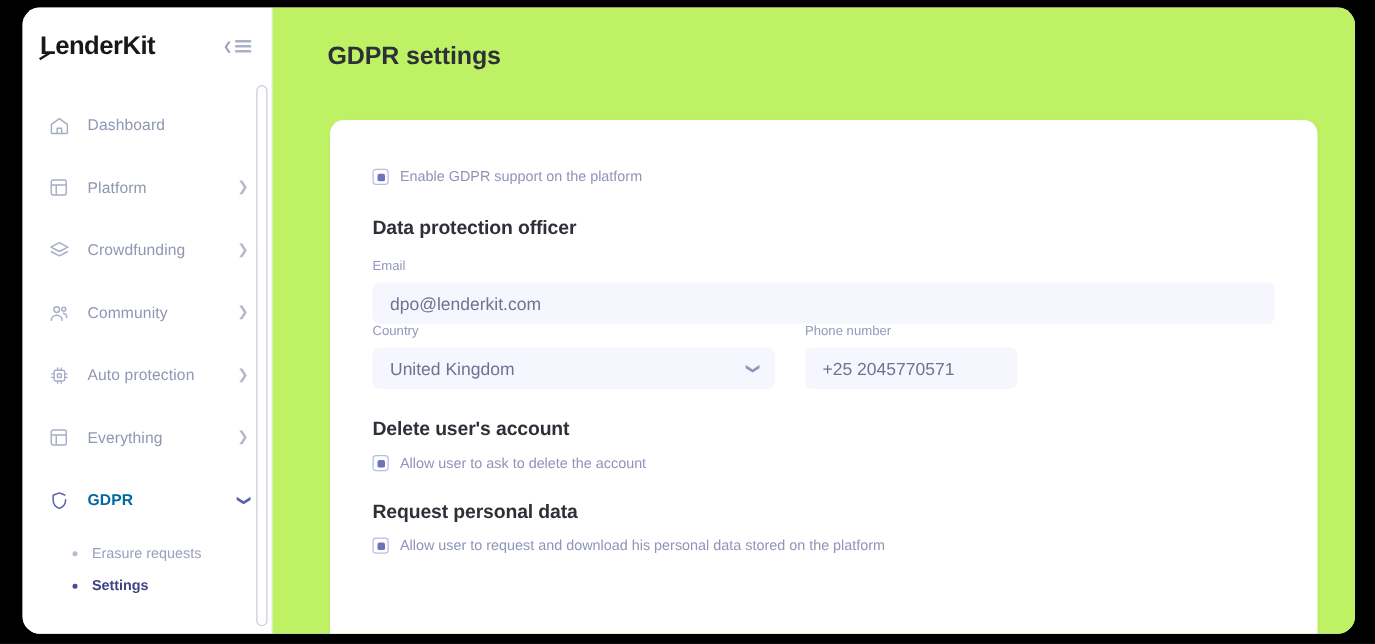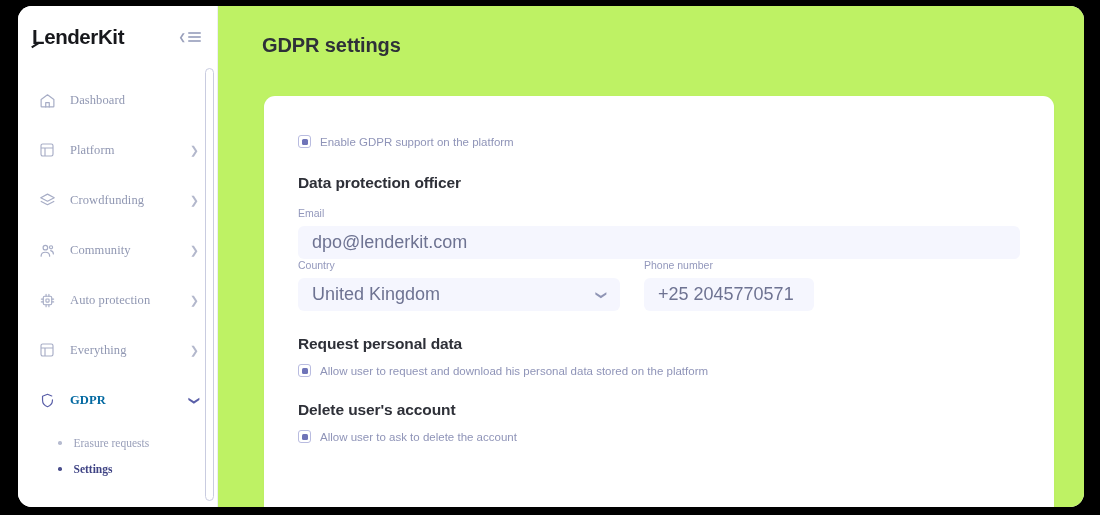--- a/index.html
+++ b/index.html
@@ -78,21 +78,20 @@
     width: 13px; height: 2px;
     background: #aab0c8;
     border-radius: 1px;
   }
 
   #nav {
     flex: 1;
     padding-top: 12px;
     overflow: hidden;
     position: relative;
-    font-family: Liberation Serif, serif;
   }
   .nav-item {
     display: flex;
     align-items: center;
     height: 40px;
     padding: 0 18px 0 20px;
     cursor: pointer;
     gap: 14px;
     position: relative;
     margin-bottom: 10px;
@@ -228,21 +227,21 @@
     color: #9398bc;
     margin-bottom: 7px;
   }
   .input {
     height: 33px;
     background: #f5f6fe;
     border: none;
     border-radius: 6px;
     width: 100%;
     padding: 0 14px;
-    font-size: 18px;
+    font-size: 14px;
     color: #6e7392;
     font-family: "Liberation Sans", sans-serif;
     display: flex;
     align-items: center;
   }
   .select {
     position: relative;
   }
   .select .caret {
     position: absolute;
@@ -414,34 +413,34 @@
             </div>
           </div>
           <div class="col-phone">
             <div class="field-label">Phone number</div>
             <div class="input">+25 2045770571</div>
           </div>
         </div>
       </div>
 
       <div class="mt-sec2">
+        <div class="sec-title">Delete user's account</div>
+        <div class="chk-row">
+          <span class="chk">
+              <i></i>
+            </span>
+          <span class="chk-lbl">Allow user to ask to delete the account</span>
+        </div>
+      </div>
+
+      <div class="mt-sec2">
         <div class="sec-title">Request personal data</div>
         <div class="chk-row">
           <span class="chk">
               <i></i>
             </span>
           <span class="chk-lbl">Allow user to request and download his personal data stored on the platform</span>
         </div>
       </div>
 
-      <div class="mt-sec2">
-        <div class="sec-title">Delete user's account</div>
-        <div class="chk-row">
-          <span class="chk">
-              <i></i>
-            </span>
-          <span class="chk-lbl">Allow user to ask to delete the account</span>
-        </div>
-      </div>
-
     </div>
   </section>
 </div>
 
 </body></html>

